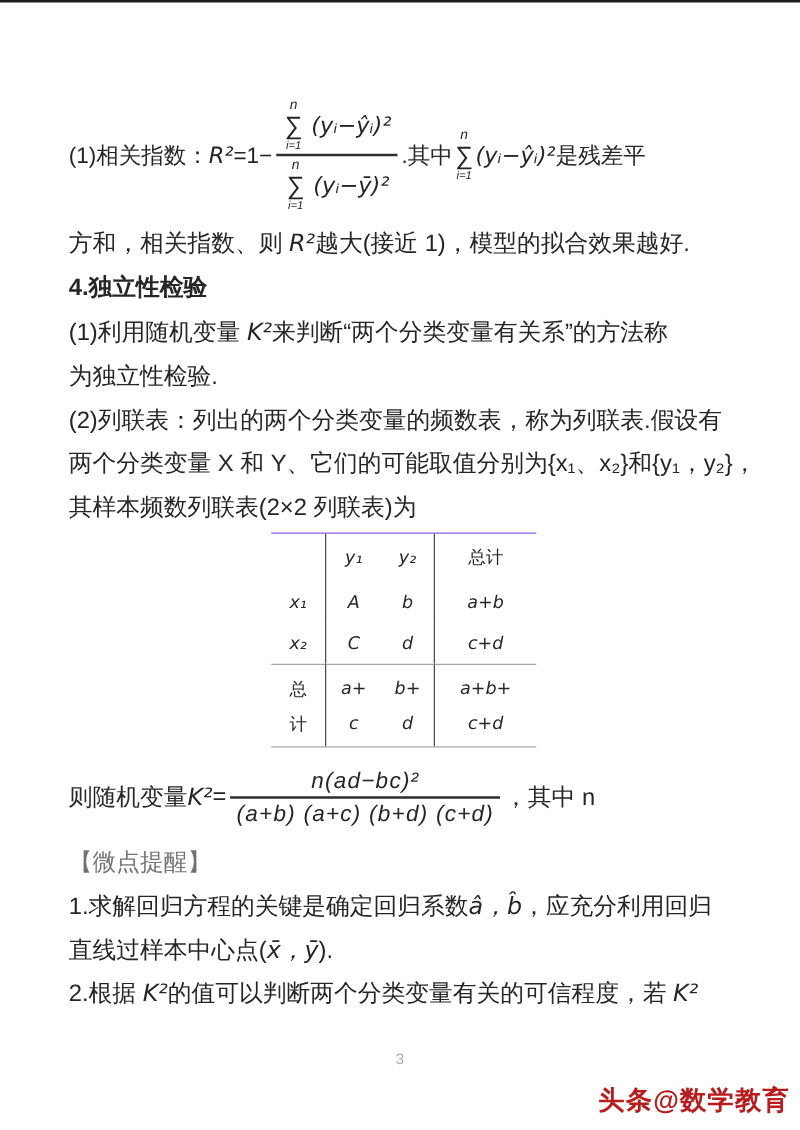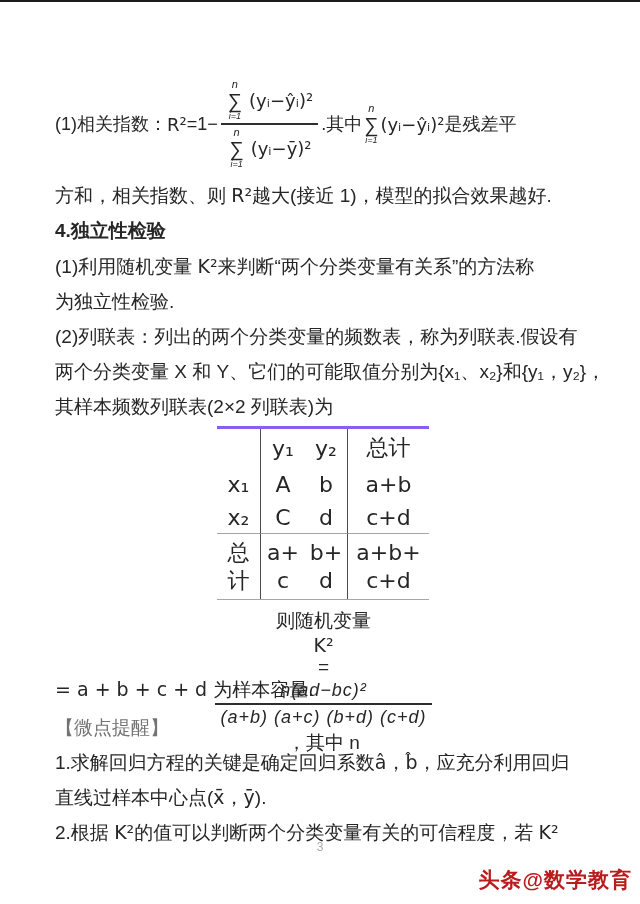--- a/index.html
+++ b/index.html
@@ -7,21 +7,21 @@
     position:relative;
     width:640px;height:904px;
     box-sizing:border-box;
     background:#ffffff;
     border-top:2px solid #1d1d1d;
     font-family:"Liberation Sans","DejaVu Sans",sans-serif;
     color:#262626;
     overflow:hidden;
   }
   .content{padding:0 48px 0 55px;}
-  .m{font-family:"DejaVu Sans",sans-serif;}
+  .m{font-style:italic;font-family:"DejaVu Sans",sans-serif;}
 
   
   .f-line{
     display:flex;align-items:center;
     margin-top:68px;height:108px;
     font-size:18px;white-space:nowrap;
   }
   .frac{display:inline-flex;flex-direction:column;align-items:center;margin:0 3px;vertical-align:middle;}
   .frac-num,.frac-den{display:flex;align-items:center;justify-content:center;gap:5px;padding:2px 5px;}
   .frac-bar{height:2px;background:#2e2e2e;align-self:stretch;}
@@ -35,34 +35,34 @@
   .t-line{font-size:19px;line-height:35px;white-space:nowrap;}
   .sec-h{font-size:19px;line-height:36px;font-weight:700;white-space:nowrap;}
 
   
   .ctable{
     margin:2px 0 0 162px;
     width:212px;
     display:grid;
     grid-template-columns:43px 45px 42px 82px;
     grid-template-rows:38px 34px 32px 66px;
-    border-top:3px solid #8b5cf6;
+    border-top:1px solid #8b5cf6;
     border-bottom:1px solid #a6a6a6;
-    font-size:22px;
+    font-size:14px;
   }
   .tc{display:flex;align-items:center;justify-content:center;}
   .tc.two{flex-direction:column;justify-content:center;line-height:28px;}
   .vl{border-left:1px solid #4c4c4c;}
   .ht{border-top:1px solid #a6a6a6;}
 
   
   .k2-line{
     display:flex;align-items:center;
     margin-top:8px;height:64px;
-    font-size:19px;white-space:nowrap;flex-direction:column;
+    font-size:19px;white-space:nowrap;
   }
   .k2-line .frac-num,.k2-line .frac-den{font-size:18px;font-style:italic;letter-spacing:1px;}
 
   
   .tip-h{font-size:19px;line-height:34px;font-weight:400;color:#737373;margin-top:4px;white-space:nowrap;}
 
   
   .page-num{position:absolute;left:0;right:0;top:838px;text-align:center;font-size:12px;color:#ababab;}
   .watermark{
     position:absolute;right:8px;top:864px;
@@ -161,23 +161,20 @@
       <span>则随机变量 </span>
       <span class="m">K²</span>
       <span>=</span>
       <span class="frac">
         <span class="frac-num">n(ad−bc)²</span>
         <span class="frac-bar"></span>
         <span class="frac-den">(a+b) (a+c) (b+d) (c+d)</span>
       </span>
       <span>，其中 n</span>
     </div>
-    <div class="t-line">
-      <span class="m">= a + b + c + d </span><span>为样本容量.</span>
-    </div>
 
     <div class="tip-h">【微点提醒】</div>
     <div class="t-line">
       <span>1.求解回归方程的关键是确定回归系数</span><span class="m">â，b̂</span><span>，应充分利用回归</span>
     </div>
     <div class="t-line">
       <span>直线过样本中心点(</span><span class="m">x̄，ȳ</span><span>).</span>
     </div>
     <div class="t-line">
       <span>2.根据 </span><span class="m">K²</span><span>的值可以判断两个分类变量有关的可信程度，若 </span><span class="m">K²</span>

